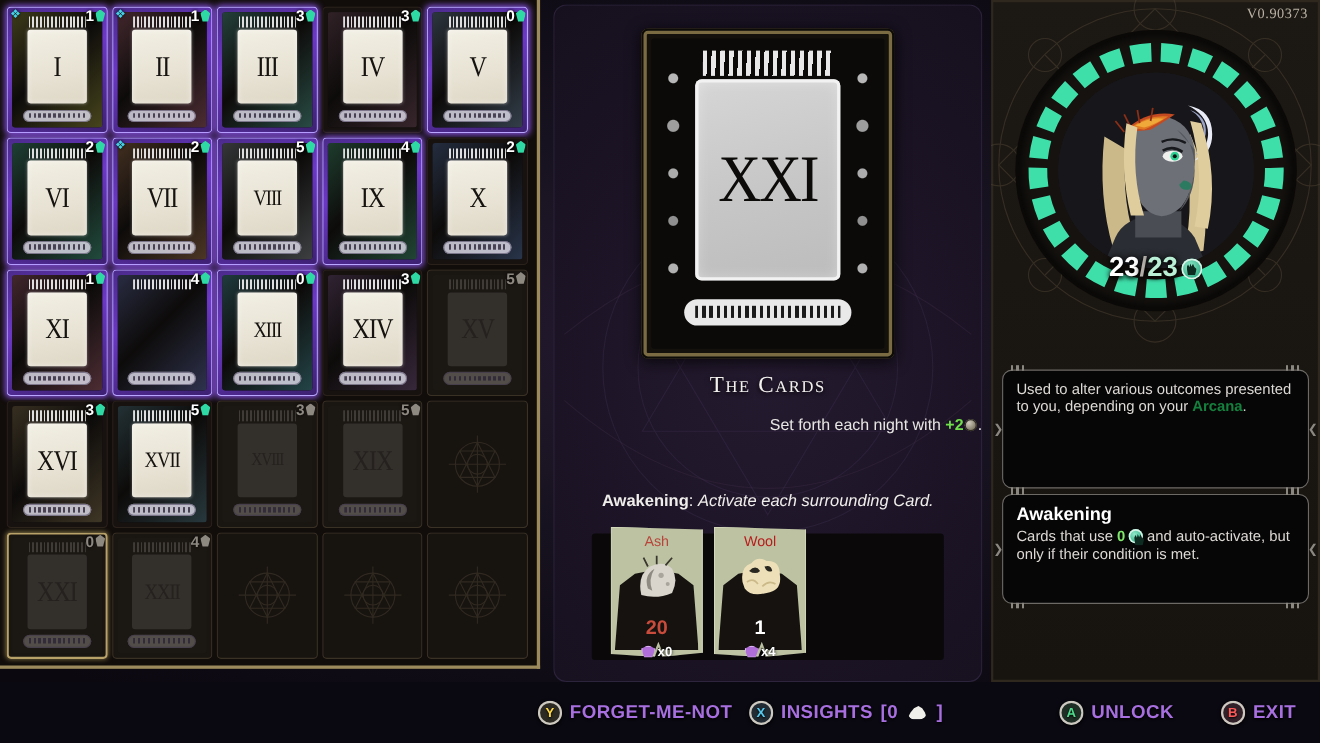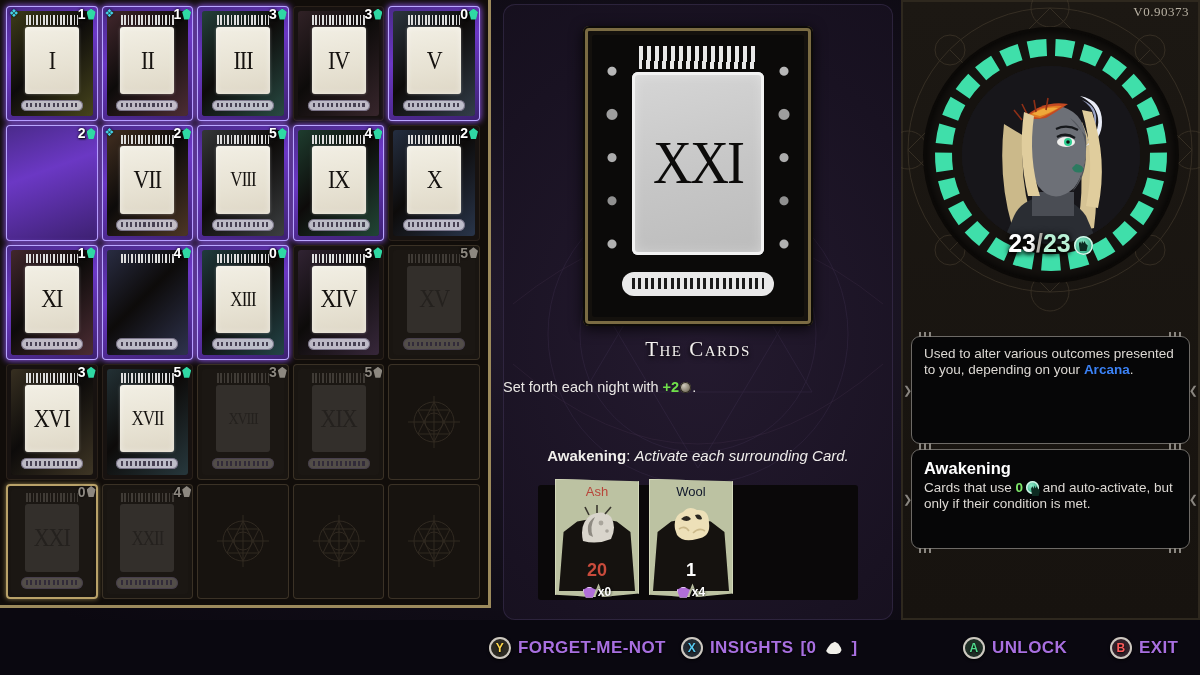--- a/index.html
+++ b/index.html
@@ -167,21 +167,21 @@
     content:""; position:absolute; left:7%; right:7%; top:25%; height:48%;
     background:repeating-linear-gradient(90deg,#1b1b1b 0 3px,transparent 3px 6.5px);
   }
   #card-title{
     position:absolute; top:333px; left:0; width:100%; text-align:center;
     color:#f3f1ee; font-size:21px; letter-spacing:1.5px;
     font-family:"Liberation Serif", serif;
     font-variant:small-caps; text-shadow:0 2px 5px #000;
   }
   #card-desc{
-    position:absolute; top:375px; left:0; width:100%; text-align:left;
+    position:absolute; top:375px; left:0; width:100%; text-align:right;
     color:#e8e6e3; font-size:14.5px;
   }
   #card-desc .plus{ color:#6fe04a; font-weight:bold; }
   .coin{
     display:inline-block; width:11px; height:11px; border-radius:50%;
     background:radial-gradient(circle at 35% 32%, #cfcabc, #77705e 70%, #4a4539);
     box-shadow:inset 0 0 0 1px #2e2a22; vertical-align:-1px; margin:0 1px;
   }
   #card-awakening{
     position:absolute; top:443px; left:0; width:100%; text-align:center;
@@ -280,21 +280,21 @@
     border:1px solid #6d6a66; border-radius:9px;
     padding:9px 12px 11px 12px;
   }
   #tip-fate{ top:336px; height:108px; }
   #tip-awaken{ top:449px; height:100px; }
   .tip-title{
     color:#fff; font-size:16.5px; font-weight:bold; margin-bottom:2px;
     display:flex; align-items:center; gap:6px;
   }
   .tip-body{ color:#ddd9d4; font-size:13.5px; line-height:1.22; }
-  .tip-body b{ font-weight:bold; color:#3b82f6; }
+  .tip-body b{ font-weight:bold; color:#15803d; }
   .tip-body .zero{ color:#7ee86a; font-weight:bold; }
   .corner-dots{ position:absolute; width:13px; height:5px; }
   .corner-dots::after{
     content:""; position:absolute; inset:0;
     background:repeating-linear-gradient(90deg,#8a8680 0 2px,transparent 2px 5px);
   }
   .cd-tl{ left:7px; top:-5px;} .cd-tr{ right:7px; top:-5px;}
   .cd-bl{ left:7px; bottom:-5px;} .cd-br{ right:7px; bottom:-5px;}
   .side-arrow{ position:absolute; color:#8a8680; font-size:11px; top:50%; transform:translateY(-50%); }
   .sa-l{ left:-9px; } .sa-r{ right:-9px; }
@@ -403,20 +403,28 @@
             <span class="numeral ">V</span>
           </div>
           <div class="banner"></div>
         </div>
         <div class="cost-badge">
           <span>0</span>
           <span class="gem"></span>
         </div>
       </div>
       <div class="card-cell owned">
+        <div class="card-art">
+          <div class="frame-tint" style="background:linear-gradient(135deg,#49c9a055,#0d0b0a 45%,#49c9a066)"></div>
+          <div class="comb"></div>
+          <div class="inner">
+            <span class="numeral ">VI</span>
+          </div>
+          <div class="banner"></div>
+        </div>
         <div class="cost-badge">
           <span>2</span>
           <span class="gem"></span>
         </div>
       </div>
       <div class="card-cell owned">
         <div class="card-art">
           <div class="frame-tint" style="background:linear-gradient(135deg,#c98a5a55,#0d0b0a 45%,#c98a5a66)"></div>
           <div class="comb"></div>
           <div class="inner">
@@ -721,21 +729,21 @@
             <circle cx="32" cy="26" r="1.8" fill="#a9a59c"></circle>
             <path d="M14 10 L10 2 M22 8 L22 0 M30 9 L36 2" stroke="#3a372f" stroke-width="1.6" fill="none"></path>
           </svg></div>
         <div class="mc-count" style="color:#c94b3c">20</div>
       </div>
       <div class="mc-foot" style="left: 17px;">
         <span class="gem-p"></span>
         <span>x0</span>
       </div>
       <div class="minicard" style="left: 111px;">
-        <div class="mc-title" style="color:#0f172a">Wool</div>
+        <div class="mc-title" style="color:#b91c1c">Wool</div>
         <div class="mc-body"></div>
         <div class="mc-art"><svg viewBox="0 0 44 38">
             <path d="M6 24 Q4 10 14 7 Q20 0 28 5 Q40 4 40 18 Q42 32 28 34 Q14 38 8 30 Z" fill="#ede0b8"></path>
             <path d="M12 14 Q18 8 22 14 Q18 18 12 14 Z" fill="#2a2620"></path>
             <path d="M26 10 Q32 8 33 14 Q28 16 26 10 Z" fill="#2a2620"></path>
             <path d="M10 24 Q16 20 20 26 M24 28 Q30 22 36 26" stroke="#cbb98a" stroke-width="1.6" fill="none"></path>
           </svg></div>
         <div class="mc-count" style="color:#ffffff">1</div>
       </div>
       <div class="mc-foot" style="left: 111px;">

